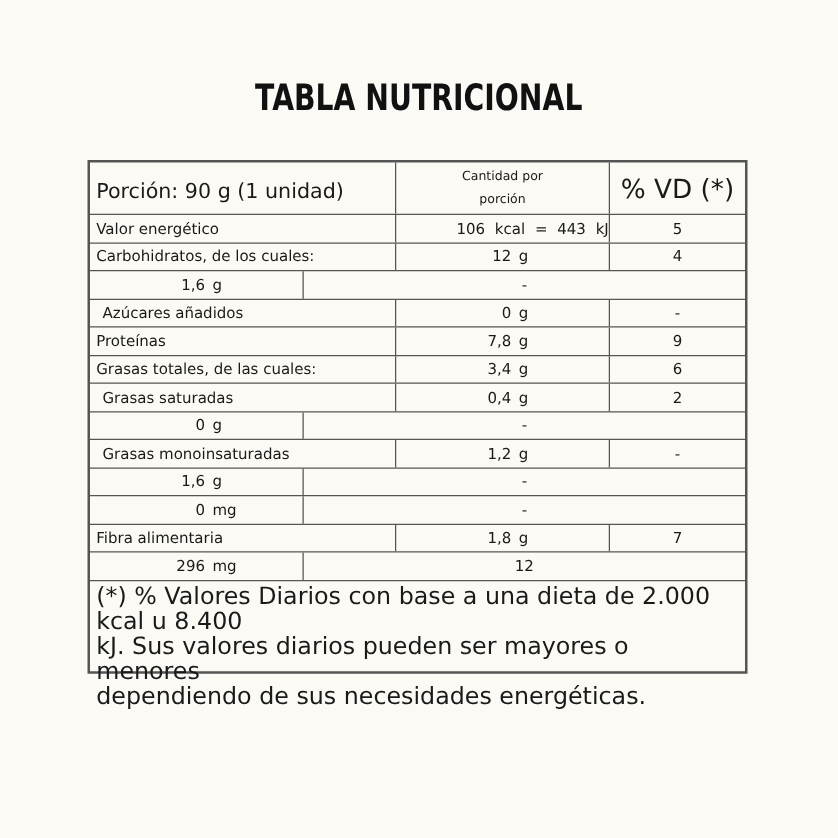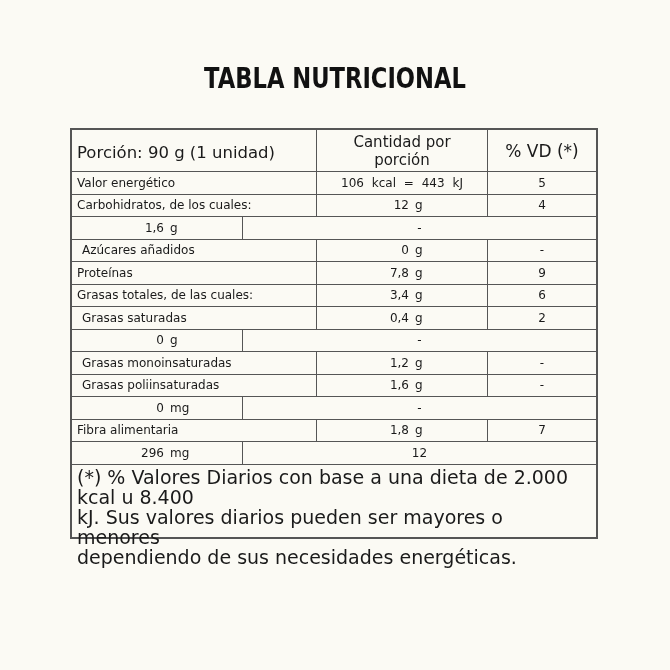--- a/index.html
+++ b/index.html
@@ -53,34 +53,34 @@
       line-height: 20px;
       white-space: nowrap;
       display: flex;
       align-items: center;
     }
     .c1 { width: 245px; padding-left: 5px; border-right: 1.5px solid #555; }
     .c1.sub { padding-left: 10px; }
     .c2 { width: 171px; border-right: 1.5px solid #555; position: relative; }
     .c3 { flex: 1; justify-content: center; }
     .header .c1 { font-size: 16.5px; padding-top: 5px; }
-    .header .c2 { flex-direction: column; justify-content: center; text-align: center; font-size: 15px; line-height: 18px; }
-    .header .c3 { font-size: 17px; text-align: center; }
+    .header .c2 { flex-direction: column; justify-content: center; text-align: center; font-size: 10px; line-height: 18px; }
+    .header .c3 { font-size: 21px; text-align: center; }
     .amt {
       position: absolute;
       right: 78px;
       text-align: right;
     }
     .unit {
       position: absolute;
       left: 98px;
     }
     .energy {
       width: 100%;
-      text-align: center;
+      text-align: right;
       word-spacing: 4px;
     }
     .footnote {
       border-top: 1.5px solid #555;
       height: 73px;
       box-sizing: border-box;
       padding: 2px 5px 0 5px;
       font-size: 19px;
       line-height: 20px;
       white-space: pre-line;
@@ -173,21 +173,20 @@
   <div class="row">
     <div class="cell c1 sub">Grasas monoinsaturadas</div>
     <div class="cell c2">
         <span class="amt">1,2</span>
         <span class="unit">g</span>
       </div>
     <div class="cell c3">-</div>
   </div>
 
   <div class="row">
-    <div class="cell c1 sub">Grasas poliinsaturadas</div>
     <div class="cell c2">
         <span class="amt">1,6</span>
         <span class="unit">g</span>
       </div>
     <div class="cell c3">-</div>
   </div>
 
   <div class="row">
     <div class="cell c2">
         <span class="amt">0</span>

